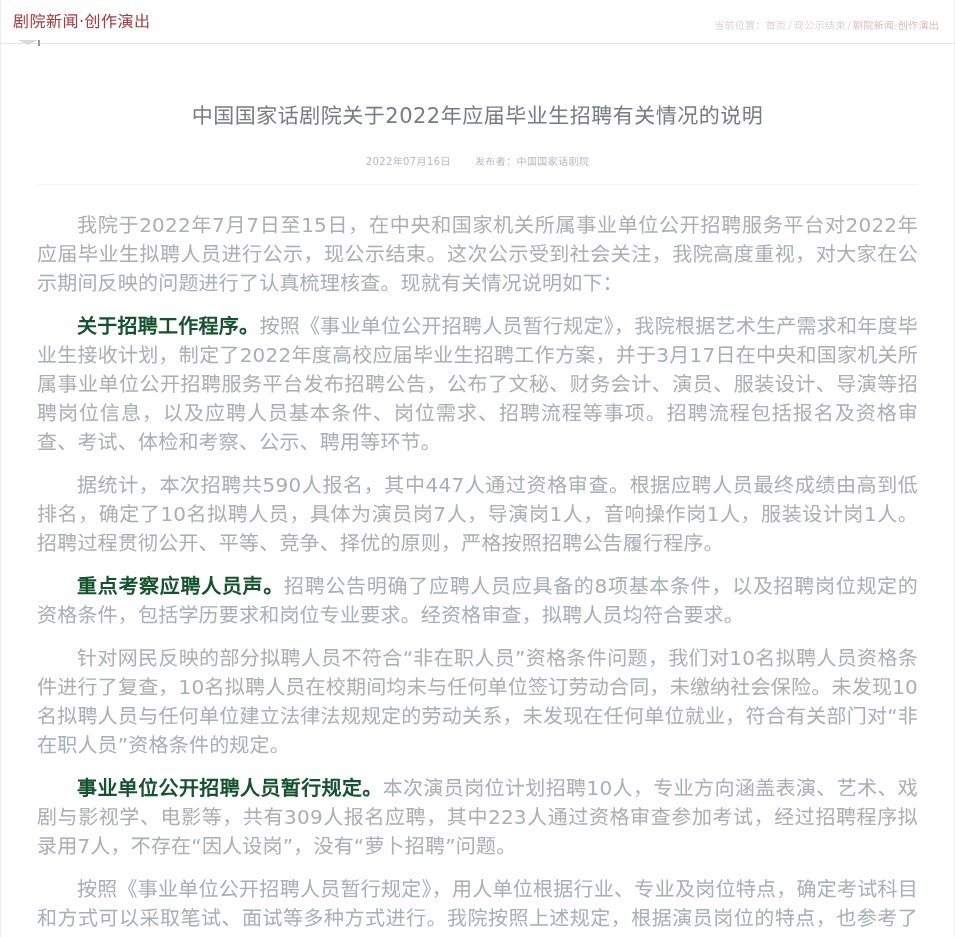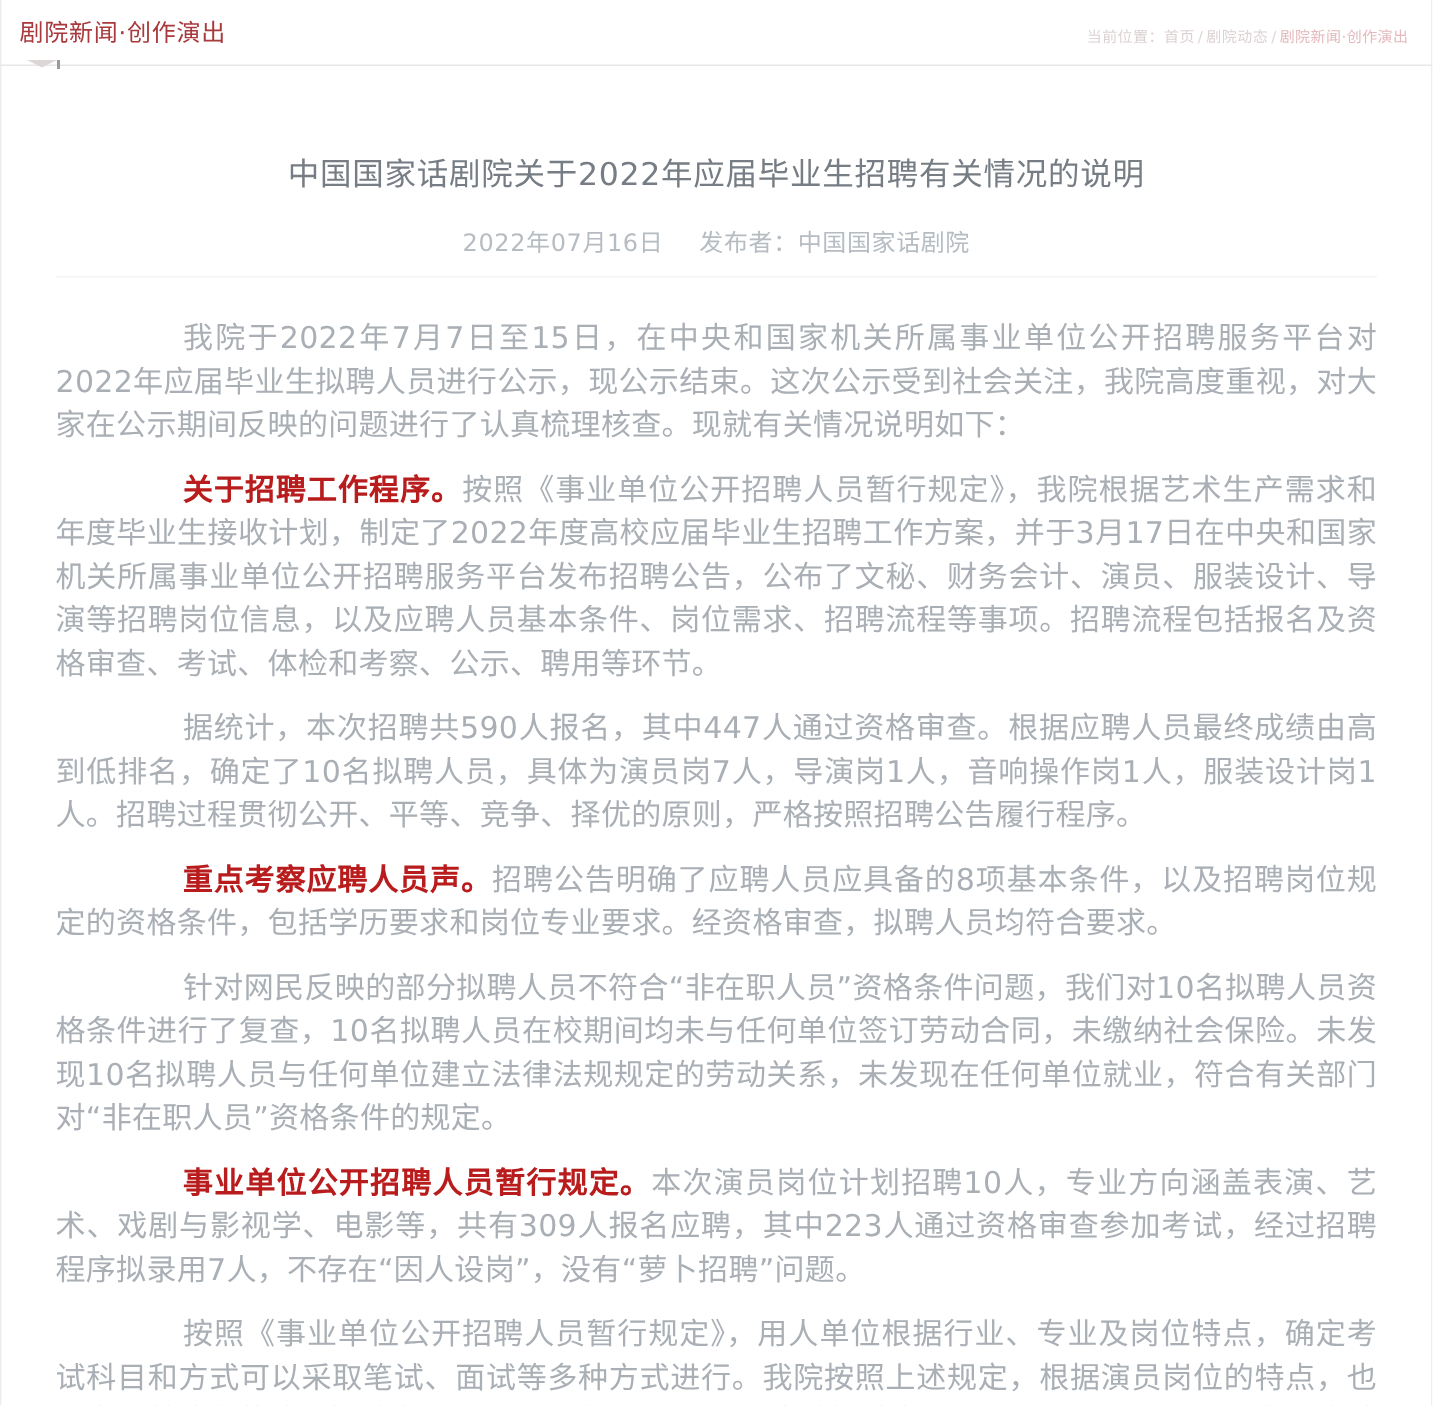--- a/index.html
+++ b/index.html
@@ -102,21 +102,21 @@
     text-align: center;
     font-size: 21px;
     line-height: 30px;
     font-weight: normal;
     color: #777d84;
     letter-spacing: 0.5px;
   }
   .doc-meta {
     margin-top: 23px;
     text-align: center;
-    font-size: 16px;
+    font-size: 10px;
     line-height: 16px;
     color: #b6bcc2;
     letter-spacing: 0.4px;
   }
   .doc-meta .meta-gap { display: inline-block; width: 24px; }
 
   .meta-rule {
     margin-top: 14px;
     height: 1px;
     background: #f2f4f6;
@@ -129,38 +129,37 @@
     margin: 0 0 14px 0;
     font-size: 20px;
     line-height: 29px;
     color: #a9afb5;
     text-indent: 2em;
     text-align: justify;
     letter-spacing: 0.2px;
   }
   .body p b,
   .body p strong {
-    color: #b91c1c;
+    color: #14532d;
     font-weight: bold;
-    margin-left: 45px;
   }
 </style>
 </head>
 <body>
 
 <div class="page">
 
   <div class="frame-left"></div>
   <div class="frame-right"></div>
 
   <div class="header">
     <div class="section-title">剧院新闻·创作演出</div>
 
     <div class="breadcrumb">
-      <span class="crumb-label">当前位置：</span><span class="crumb-link">首页</span><span class="crumb-sep">/</span><span class="crumb-link">剧院动态</span><span class="crumb-sep">/</span><span class="crumb-current">剧院新闻·创作演出</span>
+      <span class="crumb-label">当前位置：</span><span class="crumb-link">首页</span><span class="crumb-sep">/</span><span class="crumb-link">现公示结束</span><span class="crumb-sep">/</span><span class="crumb-current">剧院新闻·创作演出</span>
     </div>
 
     <div class="header-rule"></div>
     <div class="header-marker"></div>
     <div class="header-tick"></div>
   </div>
 
   <div class="article">
 
     <h1 class="doc-title">中国国家话剧院关于2022年应届毕业生招聘有关情况的说明</h1>

